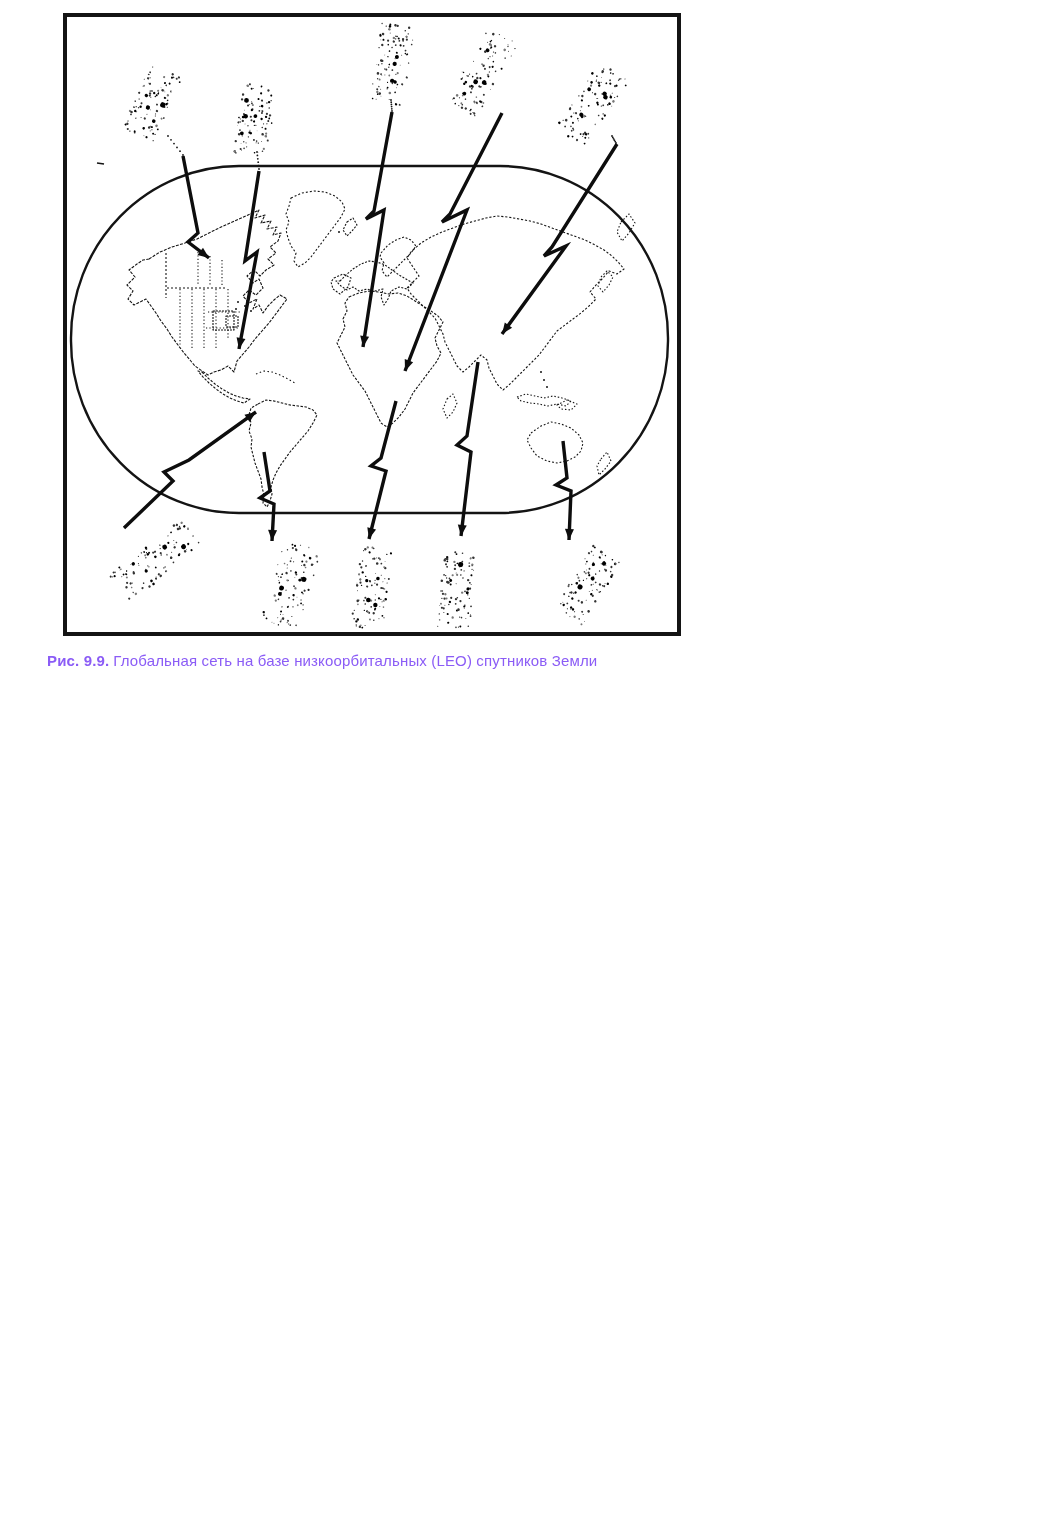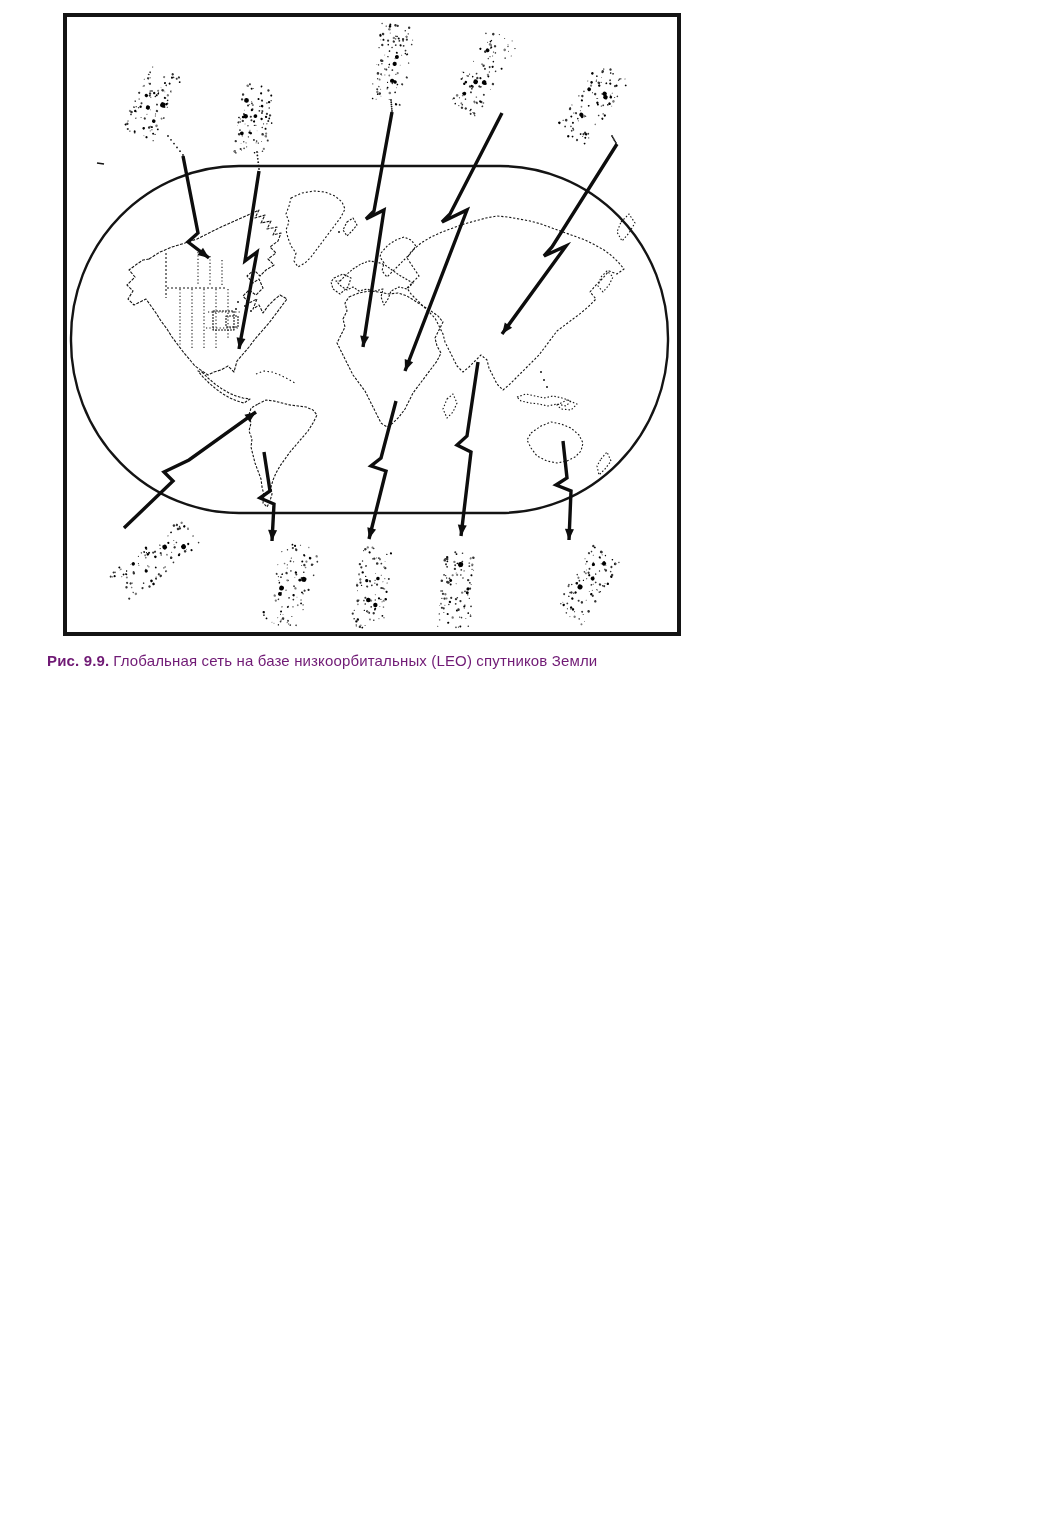--- a/index.html
+++ b/index.html
@@ -1,20 +1,20 @@
 <!DOCTYPE html>
 <html><head>
 <meta charset="utf-8">
 <style>
   html,body{margin:0;padding:0;background:#fff;}
   .page{position:relative;width:1050px;height:1527px;background:#ffffff;overflow:hidden;
         font-family:"Liberation Sans", sans-serif;}
   .figure-wrap{position:absolute;left:0;top:0;width:700px;height:645px;}
   .caption{position:absolute;left:47px;top:651px;width:680px;font-size:15px;line-height:19px;
-           color:#701a75;letter-spacing:.15px;}
+           color:#8b5cf6;letter-spacing:.15px;}
   .caption .cap-label{font-weight:bold;margin-right:4px;}
   .caption .cap-text{font-weight:500;}
   svg{display:block;}
 </style>
 </head>
 <body>
 
 <div class="page">
   <div class="figure-wrap">
     <svg width="700" height="645" viewBox="0 0 700 645" xmlns="http://www.w3.org/2000/svg">

